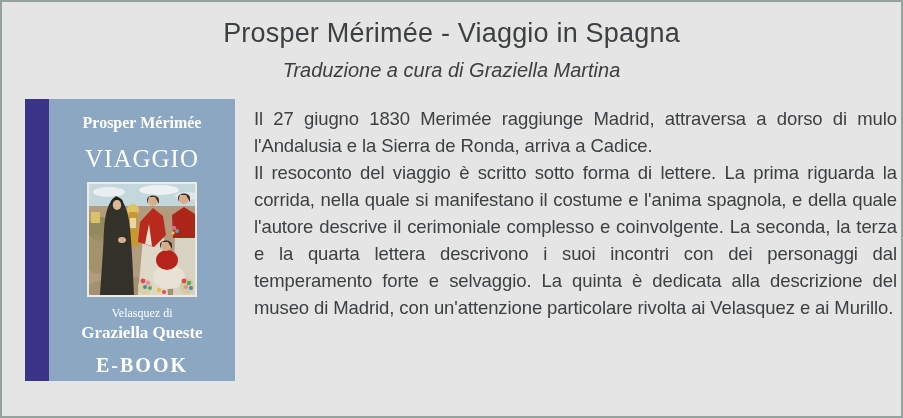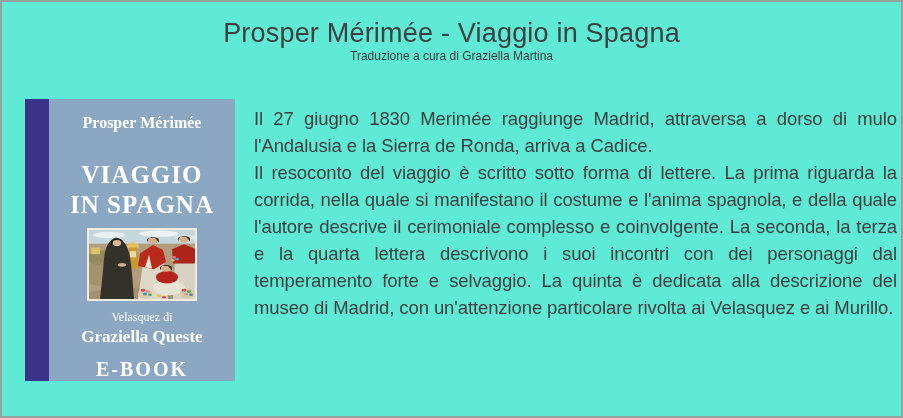--- a/index.html
+++ b/index.html
@@ -1,48 +1,48 @@
 <!DOCTYPE html>
 <html><head>
 <meta charset="utf-8">
 <style>
   html,body { margin:0; padding:0; background:#ffffff; }
   .page {
     position:relative;
     width:903px; height:418px;
     box-sizing:border-box;
-    background:#5eead4;
+    background:#e5e5e5;
     border:2px solid #96a29d;
     font-family:"Liberation Sans", sans-serif;
     overflow:hidden;
   }
   
   .header { position:absolute; top:16px; left:0; width:100%; text-align:center; }
   .page-title {
     margin:0; font-size:27px; font-weight:400;
     color:#3d4042; letter-spacing:0.2px;
   }
   .page-subtitle {
-    font-size:12px; color:#3d4042;
+    margin-top:10px; font-size:20px; font-style:italic; color:#3d4042;
   }
   
   .book {
     position:absolute; left:23px; top:97px;
     width:210px; height:282px;
     display:flex;
   }
   .spine { width:24px; height:100%; background:#3b3489; flex:0 0 24px; }
   .cover {
     flex:1; background:#8ba7c2;
     display:flex; flex-direction:column; align-items:center;
     text-align:center; color:#ffffff;
     font-family:"Liberation Serif", serif;
   }
   .book-author { margin-top:15px; font-size:16px; font-weight:700; }
-  .book-title { margin-top:28px; font-size:25px; font-weight:700; line-height:30px; letter-spacing:1px; }
+  .book-title { margin-top:12px; font-size:25px; font-weight:400; line-height:30px; letter-spacing:1px; }
   .painting {
     margin-top:8px; width:110px; height:115px;
     box-sizing:border-box; border:2px solid #f0ebdf;
     overflow:hidden; background:#b39c7e;
   }
   .painting svg { display:block; width:100%; height:100%; }
   .trad-label { margin-top:9px; font-size:12px; }
   .translator { margin-top:2px; font-size:17px; font-weight:700; }
   .ebook { margin-top:11px; font-size:20px; font-weight:700; letter-spacing:2px;font-family:Liberation Serif, serif; }
   
@@ -62,21 +62,20 @@
     <h1 class="page-title">Prosper Mérimée - Viaggio in Spagna</h1>
     <div class="page-subtitle">Traduzione a cura di Graziella Martina</div>
   </div>
 
   <div class="book">
     <div class="spine"></div>
     <div class="cover">
       <div class="book-author">Prosper Mérimée</div>
       <div class="book-title">
         <div>VIAGGIO</div>
-        <div>IN SPAGNA</div>
       </div>
       <div class="painting">
         <svg viewBox="0 0 106 111" preserveAspectRatio="none">
 
           <rect x="0" y="0" width="106" height="26" fill="#c3d7dd"></rect>
           <ellipse cx="20" cy="8" rx="16" ry="5" fill="#e9eef0"></ellipse>
           <ellipse cx="70" cy="6" rx="20" ry="5" fill="#edf1f2"></ellipse>
           <ellipse cx="98" cy="12" rx="12" ry="4" fill="#dde7ea"></ellipse>
 
           <rect x="0" y="22" width="106" height="89" fill="#b39c7e"></rect>

